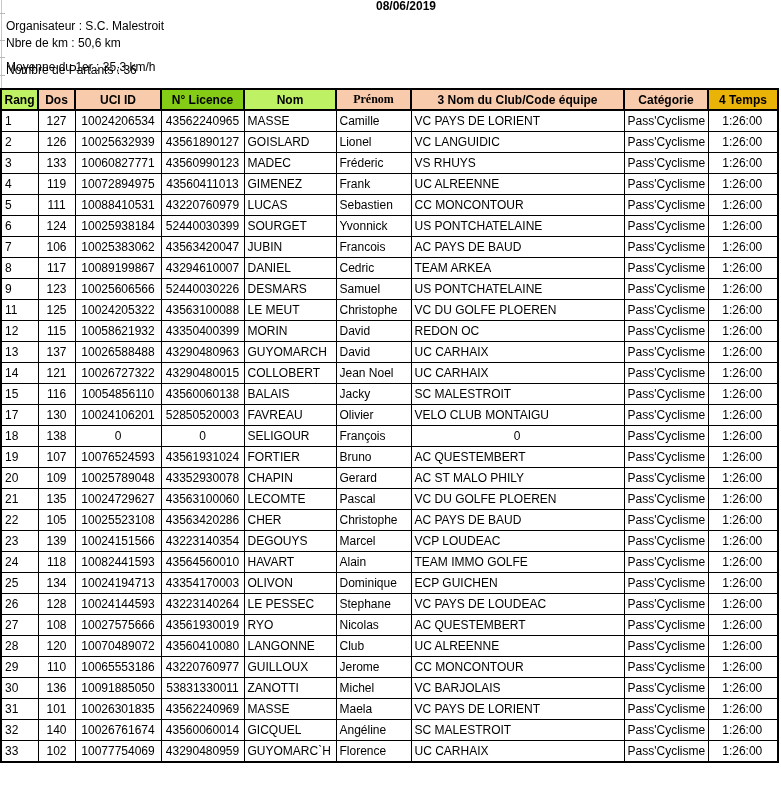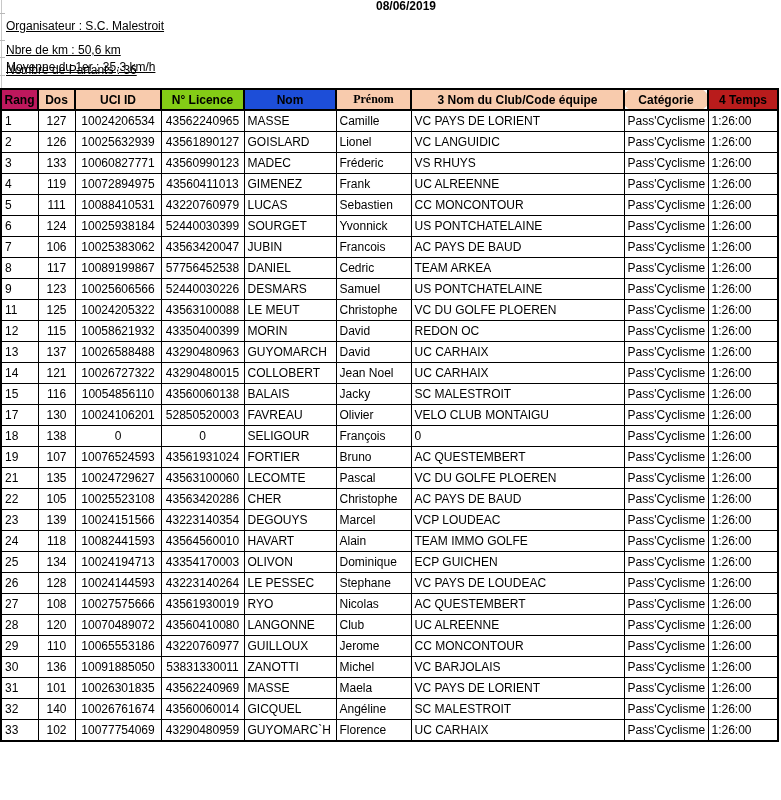--- a/index.html
+++ b/index.html
@@ -10,23 +10,23 @@
     font-family: "Liberation Sans", sans-serif;
   }
   .page { position: relative; width: 650px; height: 800px; }
 
   
   .top { position: relative; height: 88px; }
   .date {
     position: absolute; top: -1px; left: 0; width: 812px;
     text-align: center; font-weight: bold; font-size: 12px;
   }
-  .info { position: absolute; left: 6px; font-size: 12px; white-space: nowrap; text-decoration: underline; }
+  .info { position: absolute; left: 6px; font-size: 12px; white-space: nowrap; }
   .org      { top: 19px; }
-  .km       { top: 43px; }
+  .km       { top: 36px; }
   .partants { top: 63px; }
   .moyenne  { top: 60px; }
 
   
   .vline { position: absolute; left: 1px; top: 0; width: 1px; height: 88px; background: #c8c8c8; }
   .tick  { position: absolute; left: 0; width: 5px; height: 1px; background: #b8b8b8; }
   .t1 { top: 13px; } .t2 { top: 40px; } .t3 { top: 57px; } .t4 { top: 75px; }
 
   
   table {
@@ -38,21 +38,21 @@
     height: 21px; padding: 0 1px; text-align: center;
     overflow: hidden; white-space: nowrap;
   }
   td {
     border: 1px solid #000; font-size: 12px; height: 20.6px;
     line-height: 20px; padding: 0 3px;
     overflow: hidden; white-space: nowrap;
   }
   td.al { text-align: left; }
   td.ac { text-align: center; padding: 0 1px; }
-  td.ar { text-align: left; padding-right: 4px; }
+  td.ar { text-align: center; padding-right: 4px; }
 </style>
 </head>
 <body>
 
 <div class="page">
 
   <div class="top">
     <div class="vline"></div>
     <div class="tick t1"></div>
     <div class="tick t2"></div>
@@ -73,29 +73,29 @@
         <col style="width:86px">
       <col style="width:83px">
         <col style="width:92px">
         <col style="width:75px">
       <col style="width:213px">
         <col style="width:84px">
         <col style="width:70px">
     </colgroup>
     <thead>
       <tr>
-          <th style="background: #be185d;">Rang</th>
+          <th style="background: #bef264;">Rang</th>
           <th style="background: rgb(248, 203, 173);">Dos</th>
           <th style="background: rgb(248, 203, 173);">UCI ID</th>
           <th style="background: #84cc16;">N° Licence</th>
-          <th style="background: #1d4ed8;">Nom</th>
+          <th style="background: #bef264;">Nom</th>
           <th style="background: rgb(248, 203, 173); font-family: Liberation Serif, serif;">Prénom</th>
           <th style="background: rgb(248, 203, 173);">3 Nom du Club/Code équipe</th>
-          <th style="background: rgb(248, 203, 173); border-radius: 9px;">Catégorie</th>
-          <th style="background: #b91c1c;">4 Temps</th>
+          <th style="background: rgb(248, 203, 173);">Catégorie</th>
+          <th style="background: #eab308;">4 Temps</th>
         </tr>
     </thead>
     <tbody>
         <tr>
           <td class="al">1</td>
           <td class="ac">127</td>
           <td class="ac">10024206534</td>
           <td class="ac">43562240965</td>
           <td class="al">MASSE</td>
           <td class="al">Camille</td>
@@ -166,21 +166,21 @@
           <td class="al">JUBIN</td>
           <td class="al">Francois</td>
           <td class="al">AC PAYS DE BAUD</td>
           <td class="al">Pass'Cyclisme</td>
           <td class="ar">1:26:00</td>
         </tr>
         <tr>
           <td class="al">8</td>
           <td class="ac">117</td>
           <td class="ac">10089199867</td>
-          <td class="ac">57756452538</td>
+          <td class="ac">43294610007</td>
           <td class="al">DANIEL</td>
           <td class="al">Cedric</td>
           <td class="al">TEAM ARKEA</td>
           <td class="al">Pass'Cyclisme</td>
           <td class="ar">1:26:00</td>
         </tr>
         <tr>
           <td class="al">9</td>
           <td class="ac">123</td>
           <td class="ac">10025606566</td>
@@ -273,20 +273,31 @@
           <td class="ac">107</td>
           <td class="ac">10076524593</td>
           <td class="ac">43561931024</td>
           <td class="al">FORTIER</td>
           <td class="al">Bruno</td>
           <td class="al">AC QUESTEMBERT</td>
           <td class="al">Pass'Cyclisme</td>
           <td class="ar">1:26:00</td>
         </tr>
         <tr>
+          <td class="al">20</td>
+          <td class="ac">109</td>
+          <td class="ac">10025789048</td>
+          <td class="ac">43352930078</td>
+          <td class="al">CHAPIN</td>
+          <td class="al">Gerard</td>
+          <td class="al">AC ST MALO PHILY</td>
+          <td class="al">Pass'Cyclisme</td>
+          <td class="ar">1:26:00</td>
+        </tr>
+        <tr>
           <td class="al">21</td>
           <td class="ac">135</td>
           <td class="ac">10024729627</td>
           <td class="ac">43563100060</td>
           <td class="al">LECOMTE</td>
           <td class="al">Pascal</td>
           <td class="al">VC DU GOLFE PLOEREN</td>
           <td class="al">Pass'Cyclisme</td>
           <td class="ar">1:26:00</td>
         </tr>

